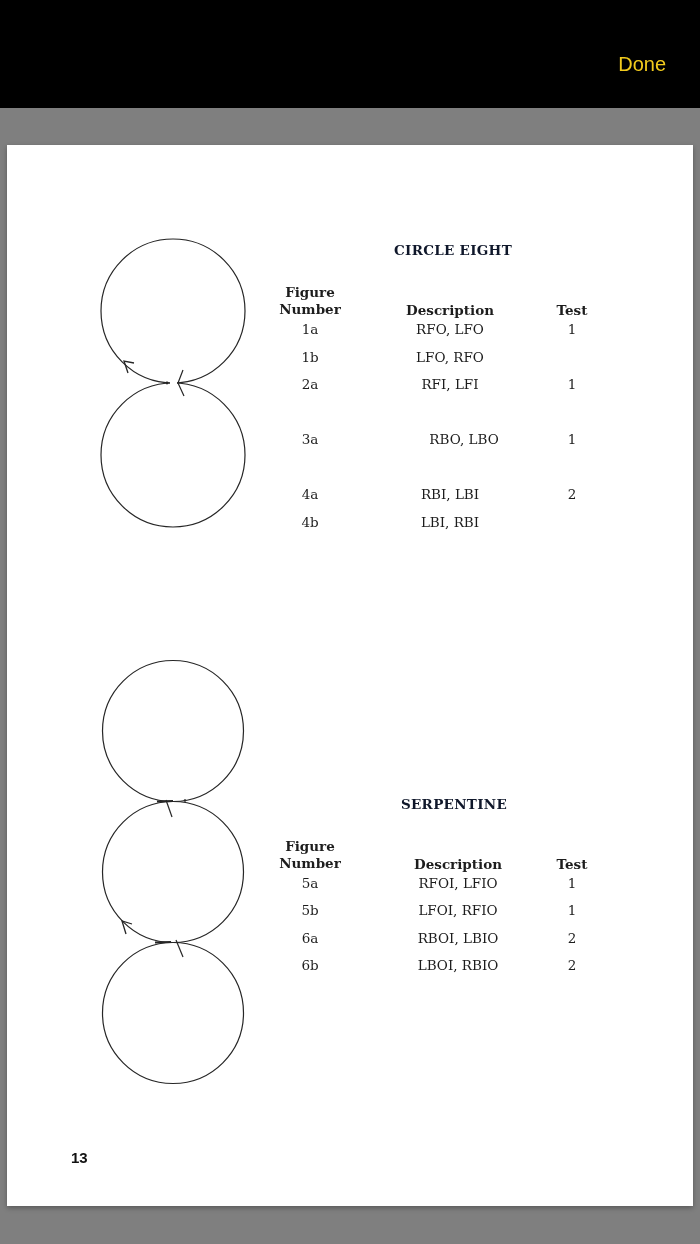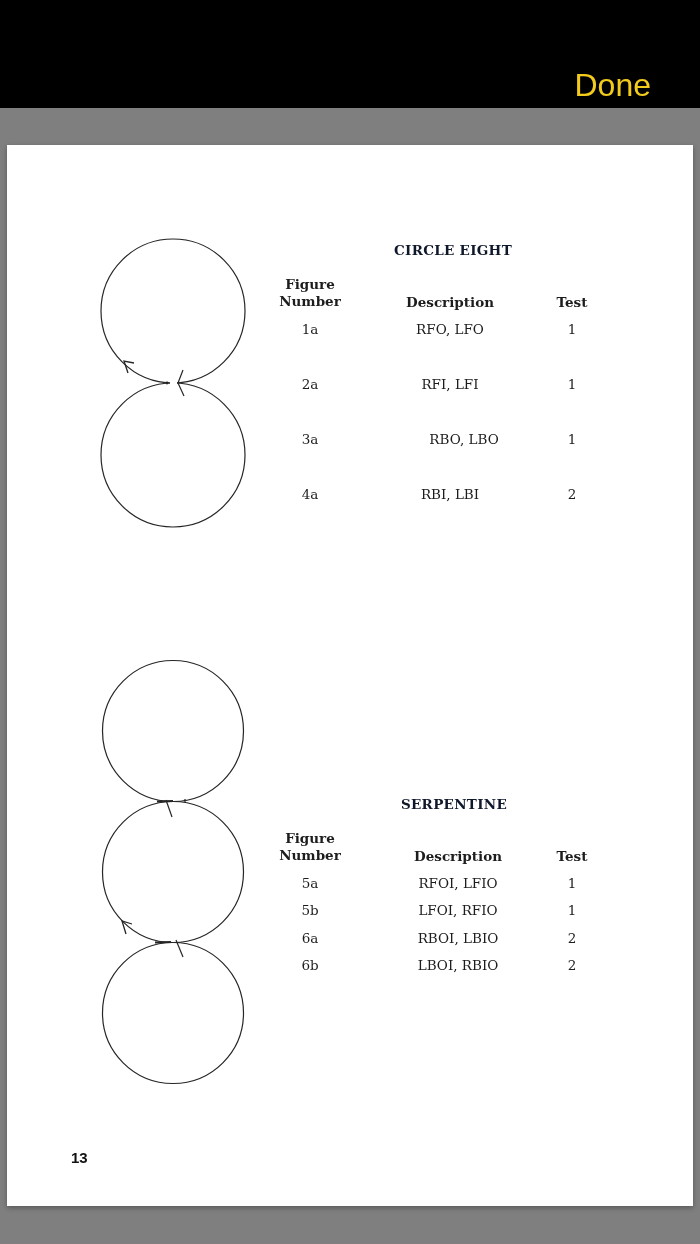--- a/index.html
+++ b/index.html
@@ -3,36 +3,36 @@
 <meta charset="utf-8">
 <style>
   html,body{margin:0;padding:0}
   body{
     width:700px;height:1244px;position:relative;overflow:hidden;
     background:#7f7f7f;
     font-family:"DejaVu Serif", serif;
   }
   .topbar{position:absolute;top:0;left:0;width:700px;height:108px;background:#000}
   .done-btn{
-    position:absolute;top:53px;right:33px;margin:16px;padding:0;
+    position:absolute;top:53px;right:33px;margin:1px;padding:0;
     background:none;border:none;cursor:pointer;
-    font-family:"Liberation Sans", sans-serif;font-size:32px;line-height:1;
+    font-family:"Liberation Sans", sans-serif;font-size:20px;line-height:1;
     color:#f2cb1d;
   }
   .page{
     position:absolute;left:7px;top:145px;width:686px;height:1061px;
     background:#ffffff;box-shadow:0 2px 5px rgba(0,0,0,.30);
   }
   .sec-title{
     position:absolute;font-weight:bold;font-size:13.5px;color:#0f172a;
     text-align:center;letter-spacing:.3px;
   }
   .colhead{
     position:absolute;font-weight:bold;font-size:13.5px;color:#1d1d1d;
-    text-align:center;line-height:17px;
+    text-align:center;line-height:17px;margin-top:8px;
   }
   .row{position:absolute;left:0;width:686px;height:18px}
   .cell{position:absolute;font-size:13.5px;color:#1d1d1d;text-align:center;white-space:nowrap}
   svg.diagram{position:absolute}
   .pagenum{
     position:absolute;left:64px;top:1004px;
     font-family:"Liberation Sans", sans-serif;font-weight:bold;
     font-size:15px;color:#111;
   }
 </style>
@@ -63,34 +63,44 @@
     <div>Number</div>
   </div>
   <div class="colhead" style="left:393px;top:149px;width:100px">Description</div>
   <div class="colhead" style="left:525px;top:149px;width:80px">Test</div>
 
   <div class="row" style="top:176px">
     <span class="cell" style="left:253px;width:100px">1a</span>
     <span class="cell" style="left:373px;width:140px">RFO, LFO</span>
     <span class="cell" style="left:525px;width:80px">1</span>
   </div>
+  <div class="row" style="top:204px">
+    <span class="cell" style="left:253px;width:100px">1b</span>
+    <span class="cell" style="left:373px;width:140px">LFO, RFO</span>
+    <span class="cell" style="left:525px;width:80px"></span>
+  </div>
   <div class="row" style="top:231px">
     <span class="cell" style="left:253px;width:100px">2a</span>
     <span class="cell" style="left:373px;width:140px">RFI, LFI</span>
     <span class="cell" style="left:525px;width:80px">1</span>
   </div>
   <div class="row" style="top:286px">
     <span class="cell" style="left:253px;width:100px">3a</span>
     <span class="cell" style="left:387px;width:140px">RBO, LBO</span>
     <span class="cell" style="left:525px;width:80px">1</span>
   </div>
   <div class="row" style="top:341px">
     <span class="cell" style="left:253px;width:100px">4a</span>
     <span class="cell" style="left:373px;width:140px">RBI, LBI</span>
     <span class="cell" style="left:525px;width:80px">2</span>
+  </div>
+  <div class="row" style="top:369px">
+    <span class="cell" style="left:253px;width:100px">4b</span>
+    <span class="cell" style="left:373px;width:140px">LBI, RBI</span>
+    <span class="cell" style="left:525px;width:80px"></span>
   </div>
 
   <svg class="diagram" style="left:86px;top:506px" width="160" height="444" viewBox="0 0 160 444">
     <g fill="none" stroke="#262626" stroke-width="1.2">
       <circle cx="80" cy="80" r="70.5"></circle>
       <circle cx="80" cy="221" r="70.5"></circle>
       <circle cx="80" cy="362" r="70.5"></circle>
     </g>
     <line x1="64" y1="150.5" x2="80" y2="150" stroke="#262626" stroke-width="2.2"></line>
     <line x1="73" y1="149" x2="79" y2="166" stroke="#262626" stroke-width="1.2"></line>

